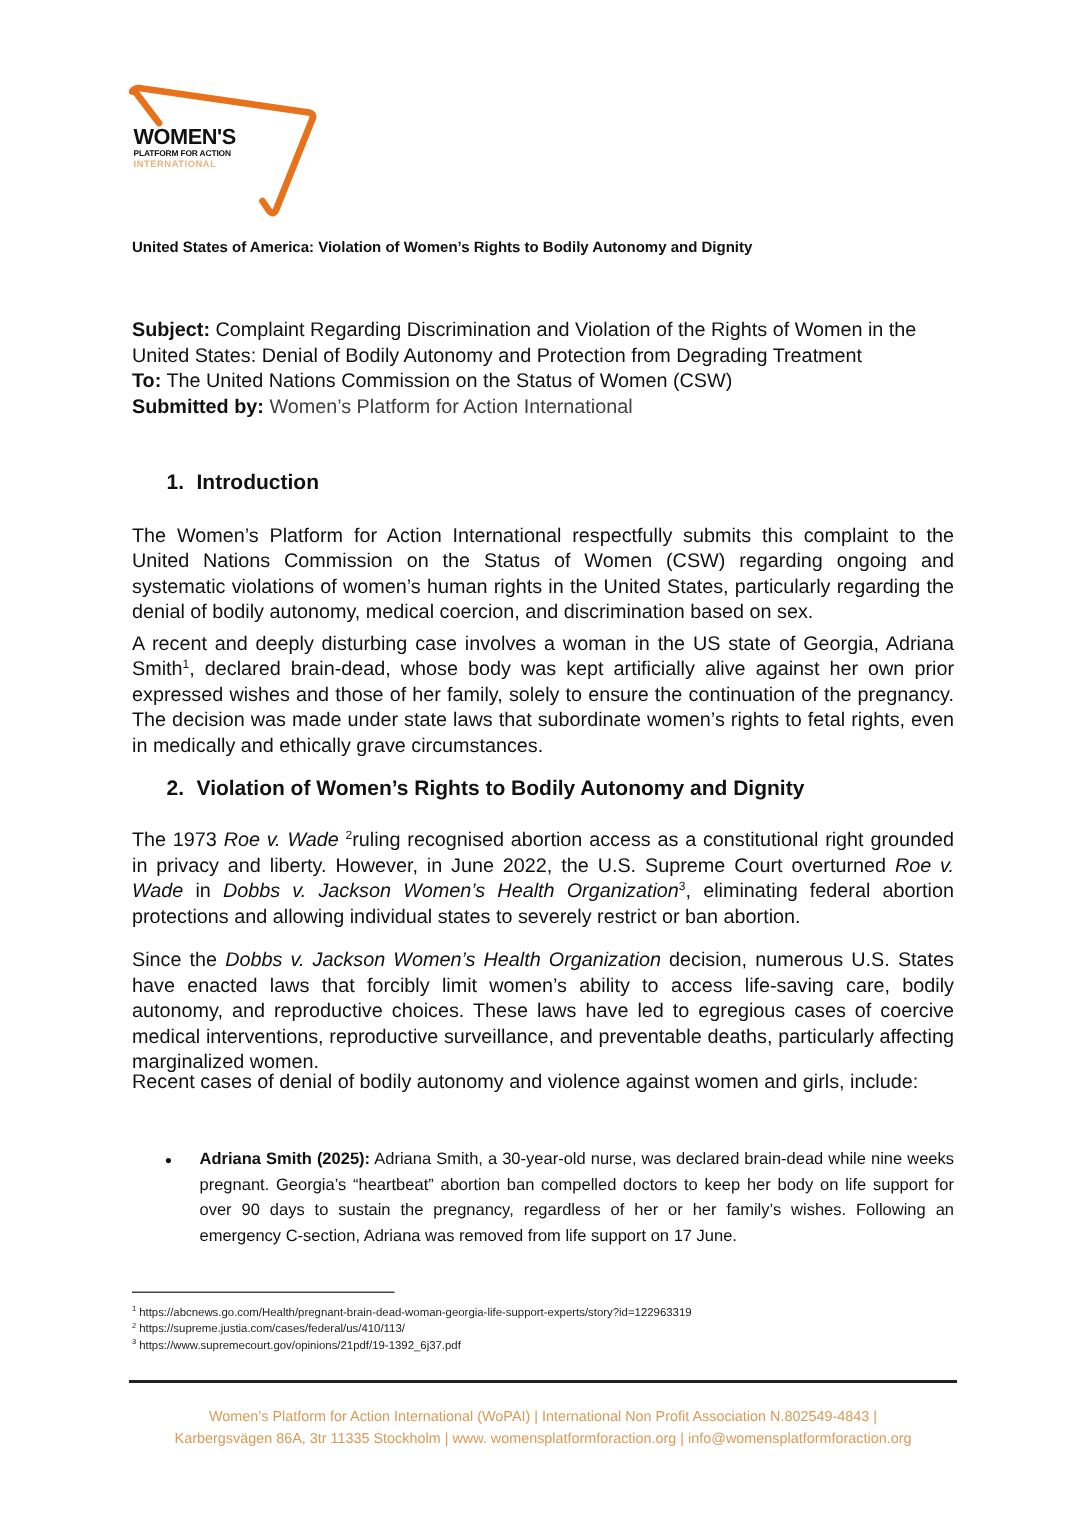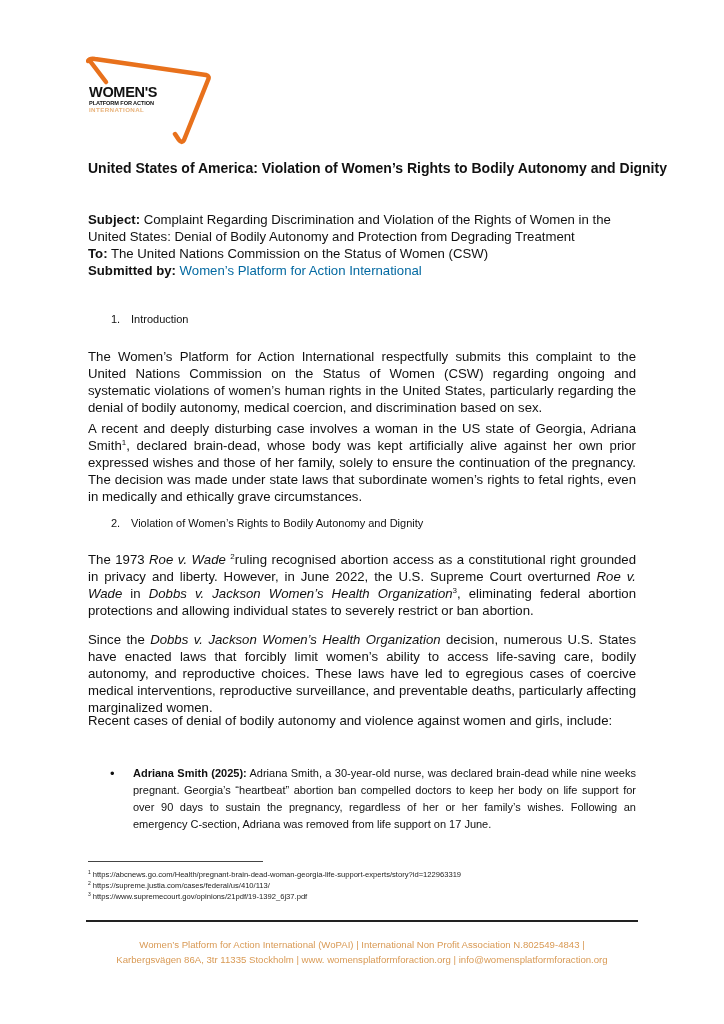--- a/index.html
+++ b/index.html
@@ -68,35 +68,35 @@
       left: 88px;
       width: 548px;
       font-size: 13.2px;
       line-height: 17.1px;
     }
     .doc-title {
       position: absolute;
       left: 88px;
       top: 160px;
       font-weight: 700;
-      font-size: 14px;
+      font-size: 10px;
       white-space: nowrap;
     }
     .meta {
       top: 211px;
     }
     .meta .line { display: block; }
     .meta b { font-weight: 700; }
-    .link { color: #0369a1; }
+    .link { color: #404040; }
 
     h2.section {
       position: absolute;
       margin: 0;
-      font-size: 11px;
-      font-weight: 400;
+      font-size: 14px;
+      font-weight: 700;
       left: 111px;
       white-space: nowrap;
     }
     h2.section .num {
       display: inline-block;
       width: 20px;
     }
     p.para {
       position: absolute;
       left: 88px;

